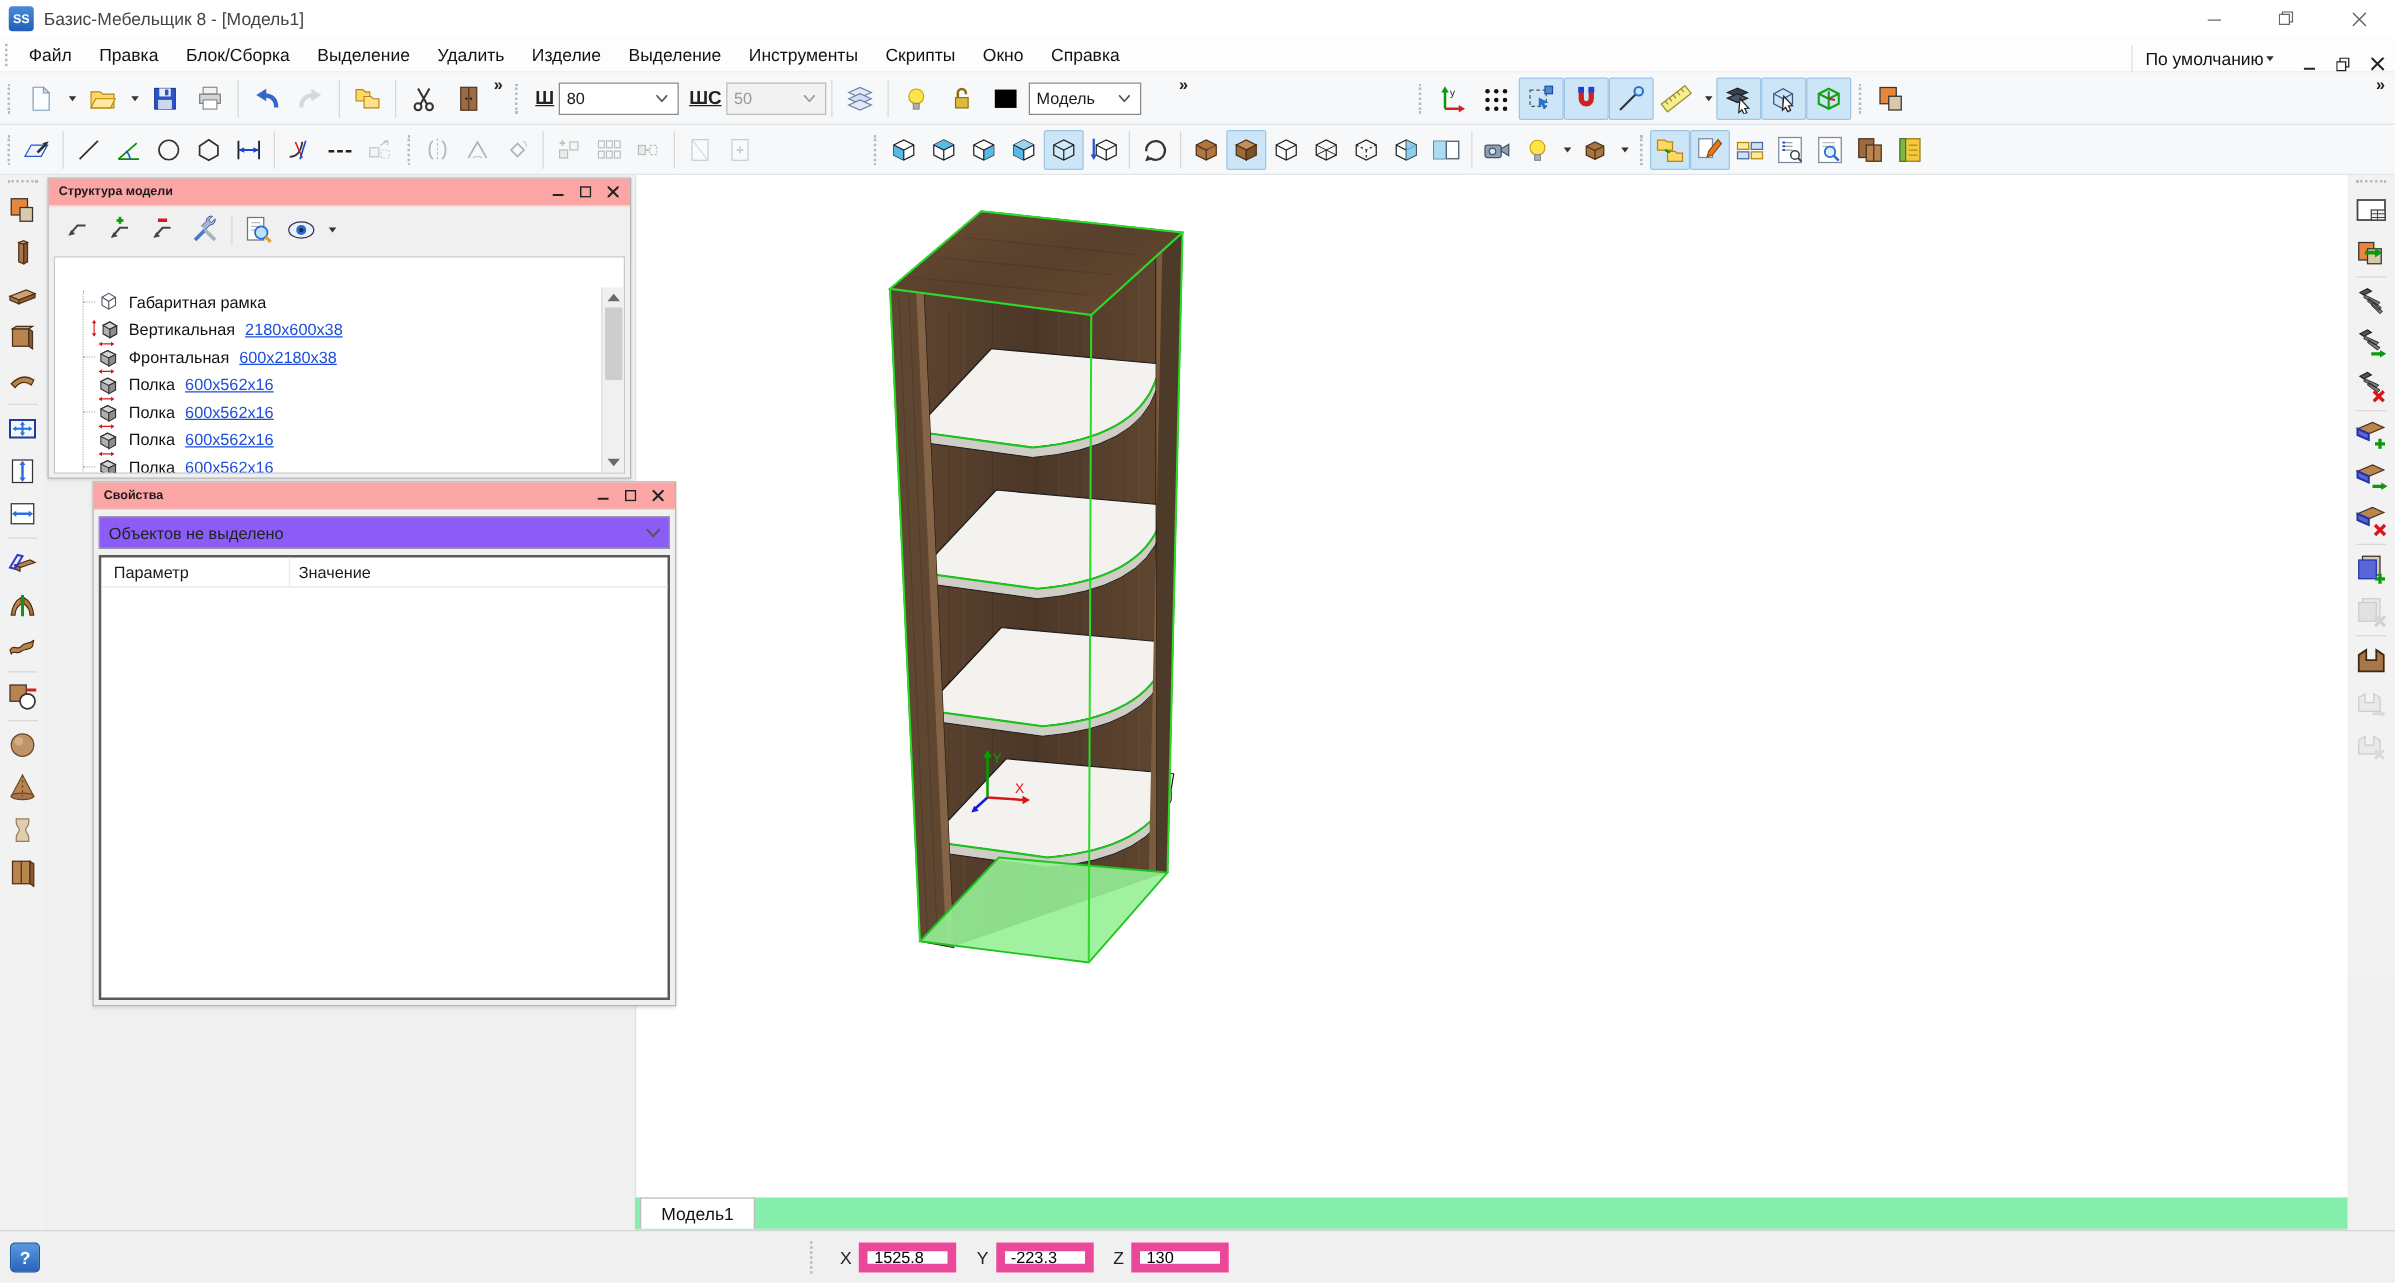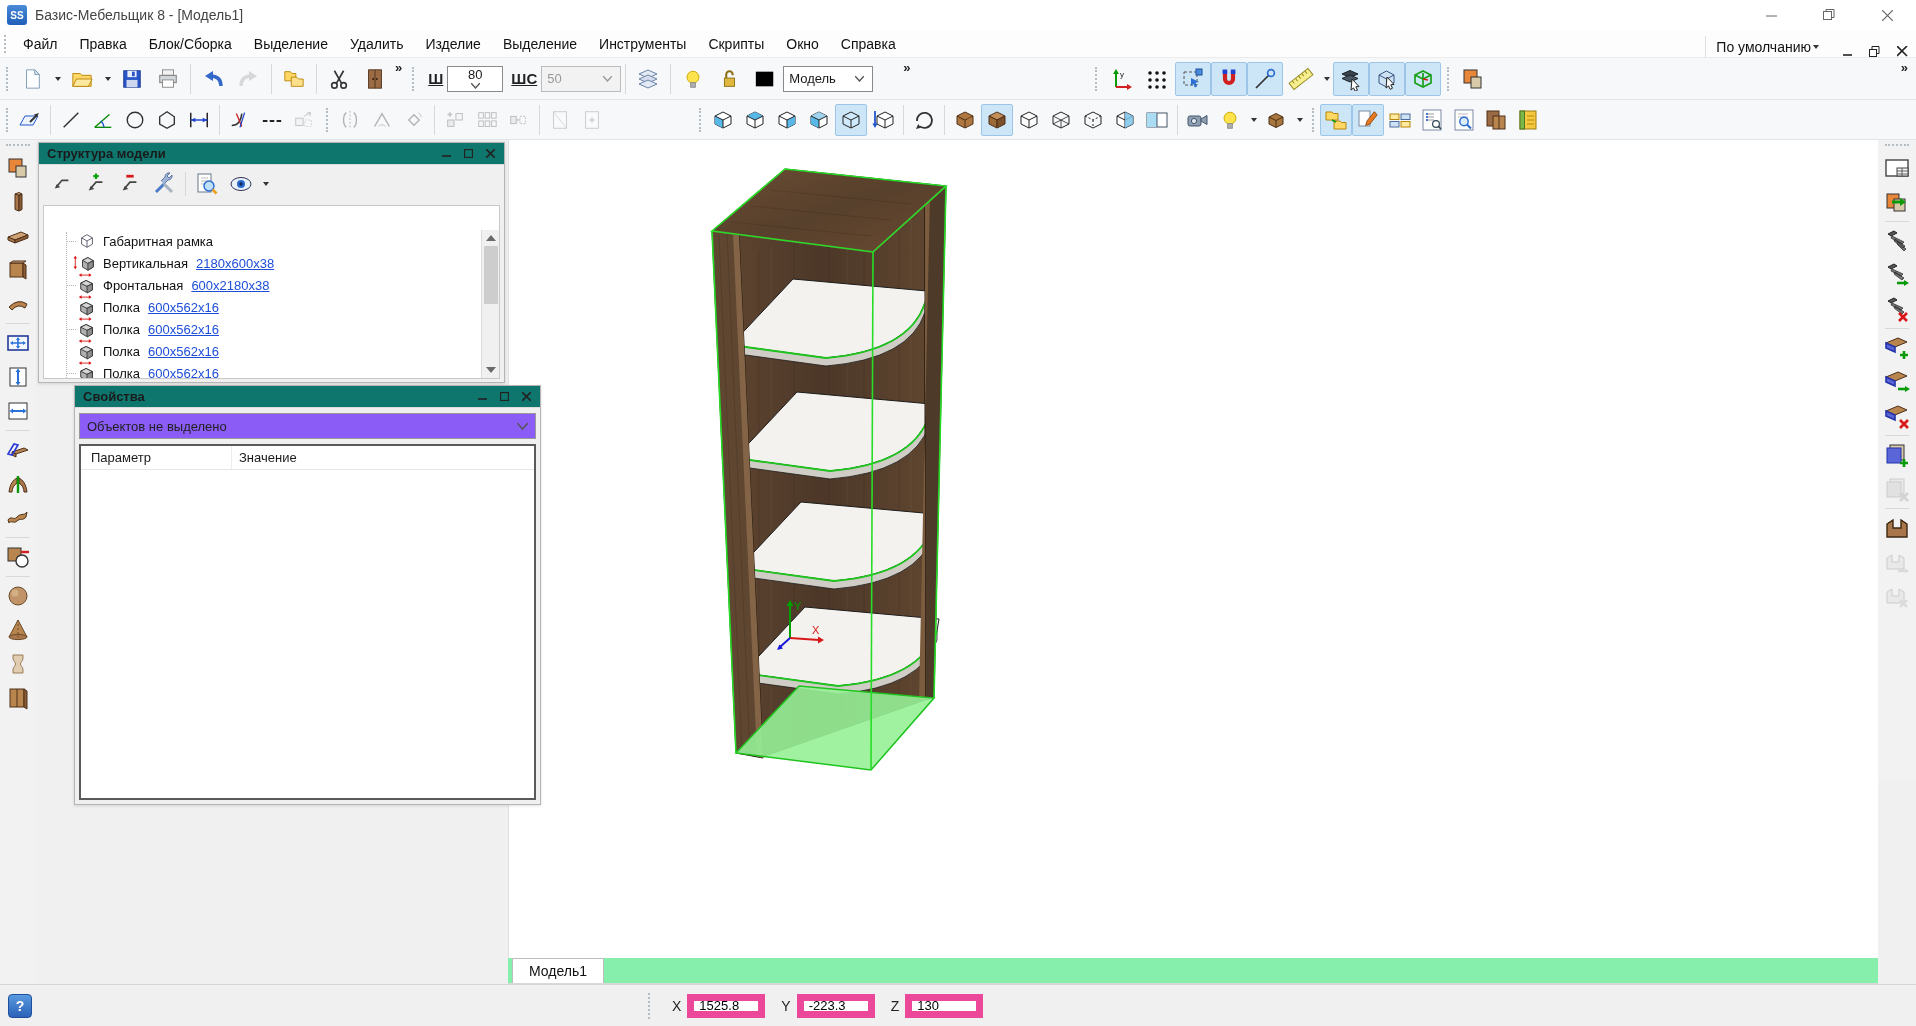--- a/index.html
+++ b/index.html
@@ -51,21 +51,21 @@
 
   
   .workspace { position:absolute; left:36px; top:140px; width:1842px; height:818px; background:#f0f0f0; }
   .viewport { position:absolute; left:508px; top:140px; width:1370px; height:818px; background:#ffffff; border-left:1px solid #e0e0e0; }
   .vgrip { position:absolute; left:3px; top:297px; height:58px; width:0; border-left:2px dotted #b4bcc4; }
 
   
   .fpanel { position:absolute; background:#f0f0f0; border:1px solid #b5b5b5; box-shadow:0 1px 3px rgba(0,0,0,.12); }
   .p-struct { left:38px; top:142px; width:467px; height:241px; }
   .p-props  { left:38px; top:385px; width:467px; height:420px;margin-left:36px; }
-  .ptitle { height:22px; display:flex; align-items:center; padding:0 8px; font-weight:bold; font-size:13px; background:#0f766e; border-bottom:1px solid #dcdcdc; }
+  .ptitle { height:22px; display:flex; align-items:center; padding:0 8px; font-weight:bold; font-size:10px; background:#fca5a5; border-bottom:1px solid #dcdcdc; }
   .pbtns { margin-left:auto; display:flex; gap:10px; align-items:center; }
   .pbtn { width:12px; height:12px; display:flex; align-items:center; justify-content:center; }
   .ptoolbar { height:38px; display:flex; align-items:center; padding-left:6px; }
   .ptoolbar .tb { width:34px; height:32px; }
 
   .treewrap { position:absolute; left:4px; right:4px; top:62px; bottom:3px; background:#fff; border:1px solid #c8c8c8; overflow:hidden; }
   .thead { height:23px; border-bottom:1px solid #e0e0e0; display:flex; align-items:center; font-size:13px; color:#222; position:relative; }
   .thead .c1 { padding-left:10px; }
   .thead .c2 { position:absolute; left:398px; }
   .colline { position:absolute; top:0; bottom:0; left:390px; width:1px; background:#e4e4e4; }
@@ -226,21 +226,21 @@
       <svg width="22" height="22" viewBox="0 0 24 24">
         <rect x="5" y="2" width="14" height="20" fill="#9a6b45" stroke="#4e3018"></rect>
         <line x1="12" y1="2" x2="12" y2="22" stroke="#4e3018"></line>
         <circle cx="10" cy="12" r="1" fill="#2d1a0c"></circle>
         <circle cx="14" cy="12" r="1" fill="#2d1a0c"></circle>
       </svg>
     </div>
   <div class="overflow">»</div>
   <div class="grip"></div>
   <span class="tlabel">Ш</span>
-  <div class="combo" style="width:56px;flex-direction:column;">
+  <div class="combo" style="width:96px;">
       <span class="cval">80</span>
       <span class="cbtn">
         <svg width="9" height="6">
           <path d="M0 0l4.5 5L9 0" fill="none" stroke="#555" stroke-width="1.4"></path>
         </svg>
       </span>
     </div>
   <span class="tlabel">ШС</span>
   <div class="combo dis" style="width:80px;">
       <span class="cval">50</span>

